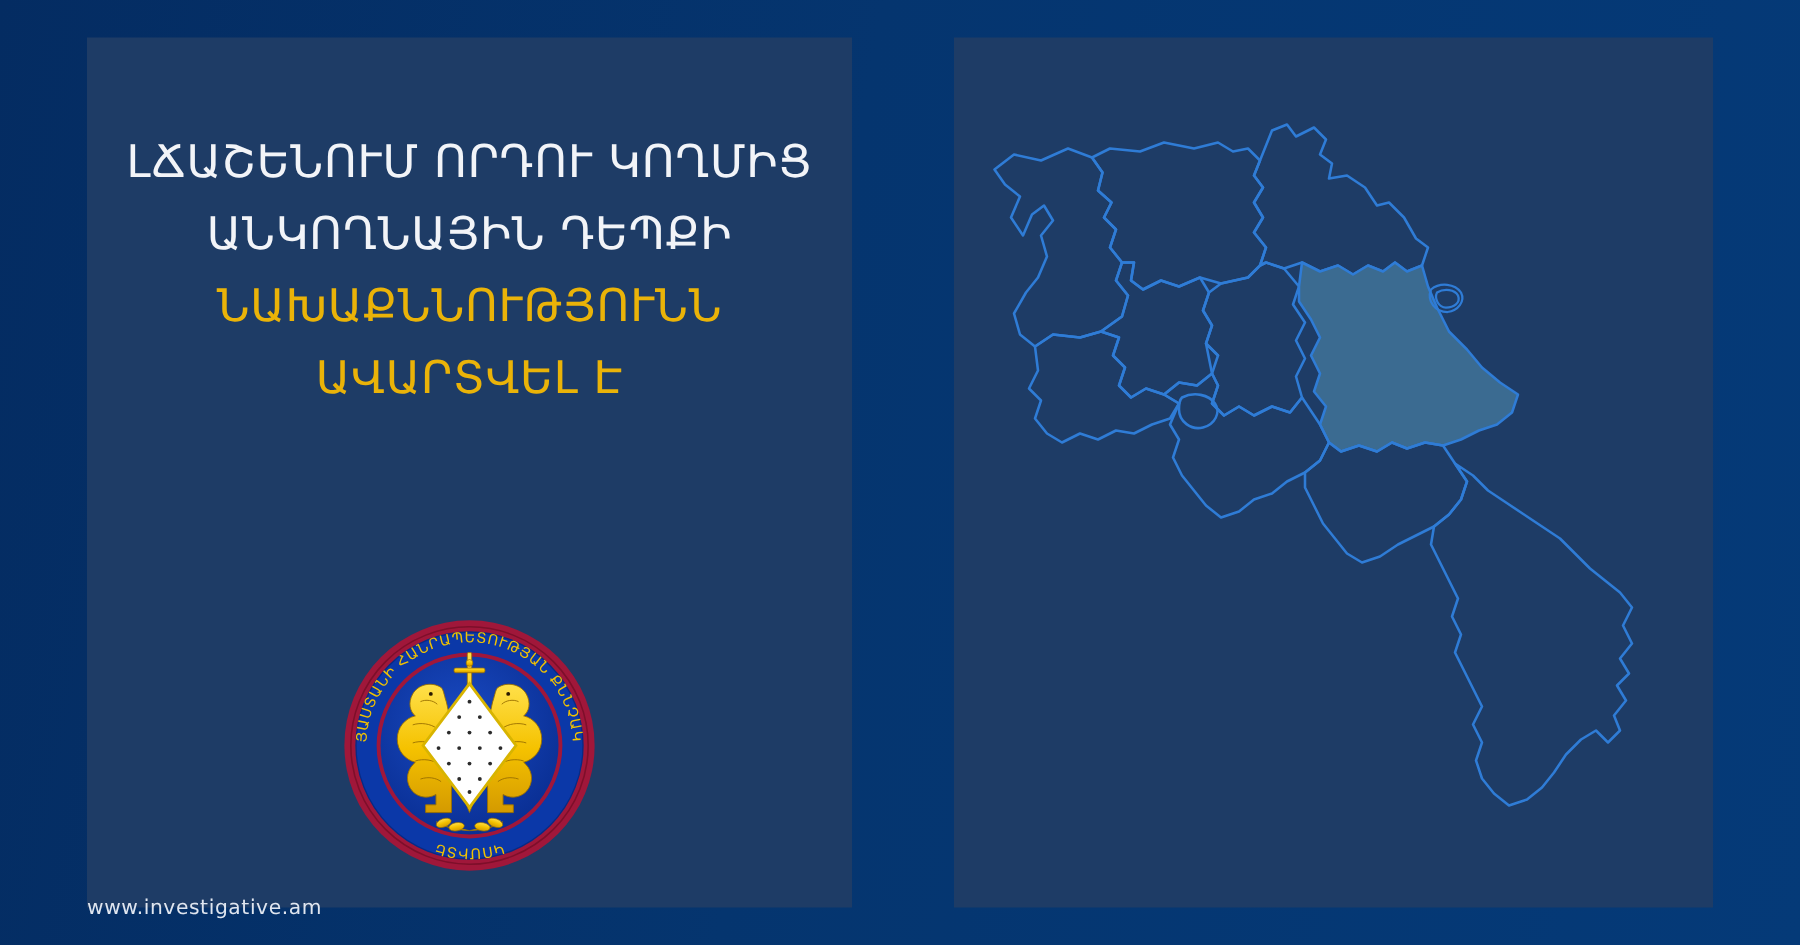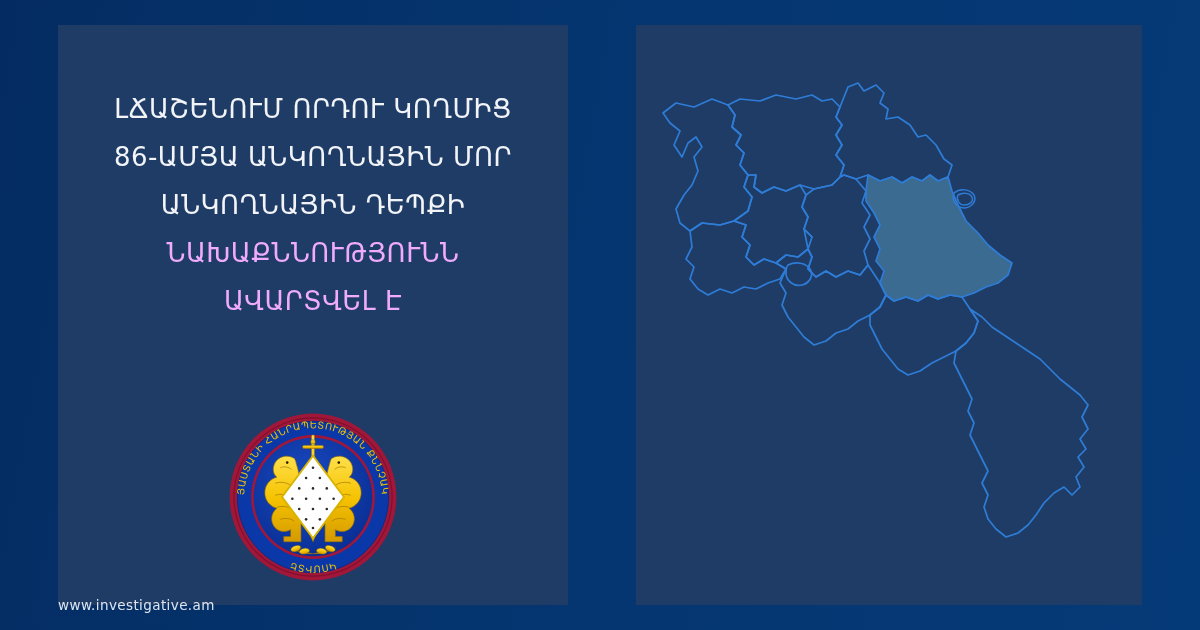--- a/index.html
+++ b/index.html
@@ -41,28 +41,28 @@
 
   #headline {
     position: absolute;
     left: 16px;
     top: 60px;
     width: 478px;
     text-align: center;
   }
   .hl-line {
     display: block;
-    font-size: 26px;
+    font-size: 30px;
     line-height: 48px;
     letter-spacing: 0.5px;
     font-weight: 400;
     white-space: nowrap;
   }
   .hl-white { color: #f2f4f8; }
-  .hl-yellow { color: #f0abfc; }
+  .hl-yellow { color: #eab308; }
 
   
   #emblem-wrap {
     position: absolute;
     left: 50%;
     top: 386px;
     transform: translateX(-50%);
     width: 172px;
     height: 172px;
   }
@@ -109,21 +109,20 @@
 </style>
 </head>
 <body>
 
 <div id="poster">
 
   <div class="panel" id="left-panel">
 
     <div id="headline">
       <span class="hl-line hl-white">ԼՃԱՇԵՆՈՒՄ ՈՐԴՈՒ ԿՈՂՄԻՑ</span>
-      <span class="hl-line hl-white">86-ԱՄՅԱ ԱՆԿՈՂՆԱՅԻՆ ՄՈՐ</span>
       <span class="hl-line hl-white">ԱՆԿՈՂՆԱՅԻՆ  ԴԵՊՔԻ</span>
       <span class="hl-line hl-yellow">ՆԱԽԱՔՆՆՈՒԹՅՈՒՆՆ</span>
       <span class="hl-line hl-yellow">ԱՎԱՐՏՎԵԼ Է</span>
     </div>
 
     <div id="emblem-wrap">
       <svg width="172" height="172" viewBox="0 0 200 200" xmlns="http://www.w3.org/2000/svg">
         <defs>
           <path id="ringTop" d="M 100,100 m -80,0 a 80,80 0 1,1 160,0" fill="none"></path>
           <path id="ringBot" d="M 100,100 m 80,0 a 80,80 0 1,1 -160,0" fill="none"></path>

